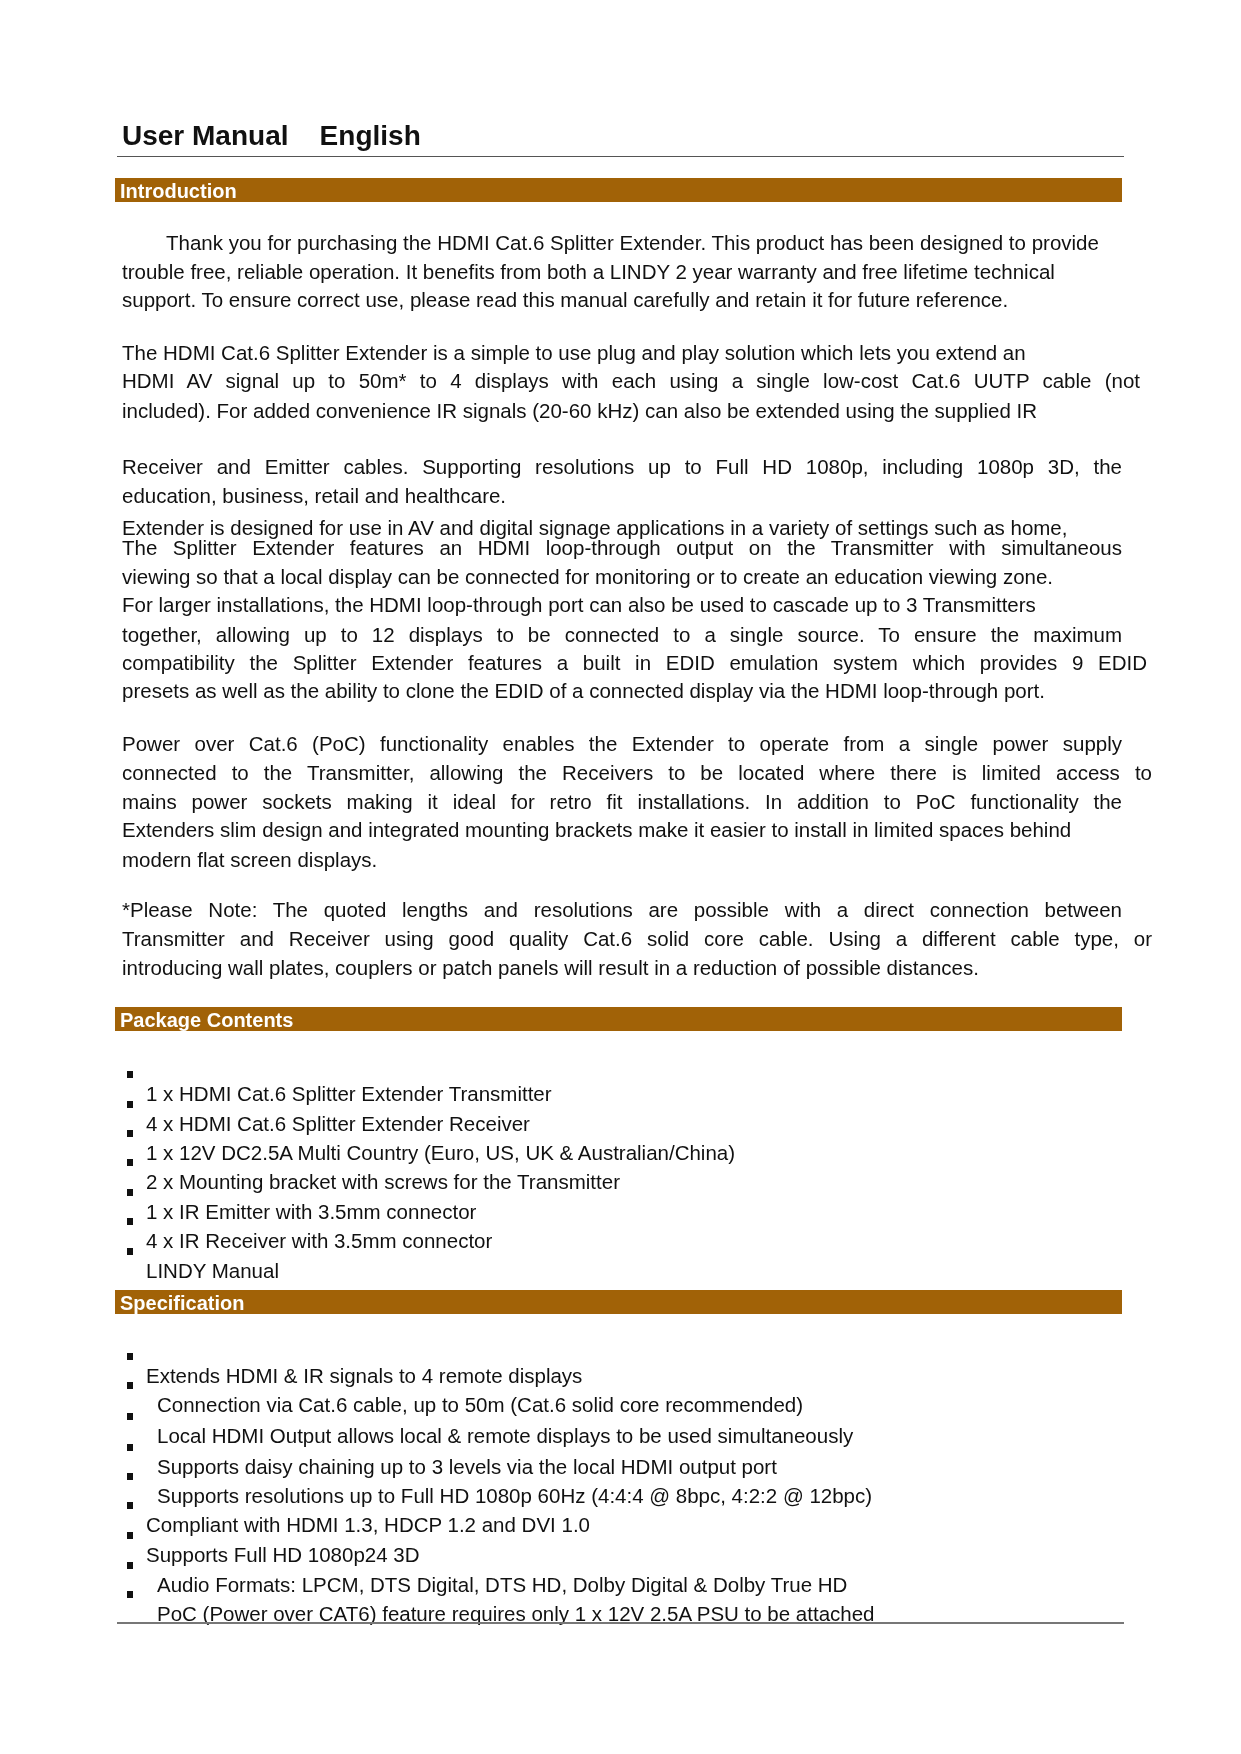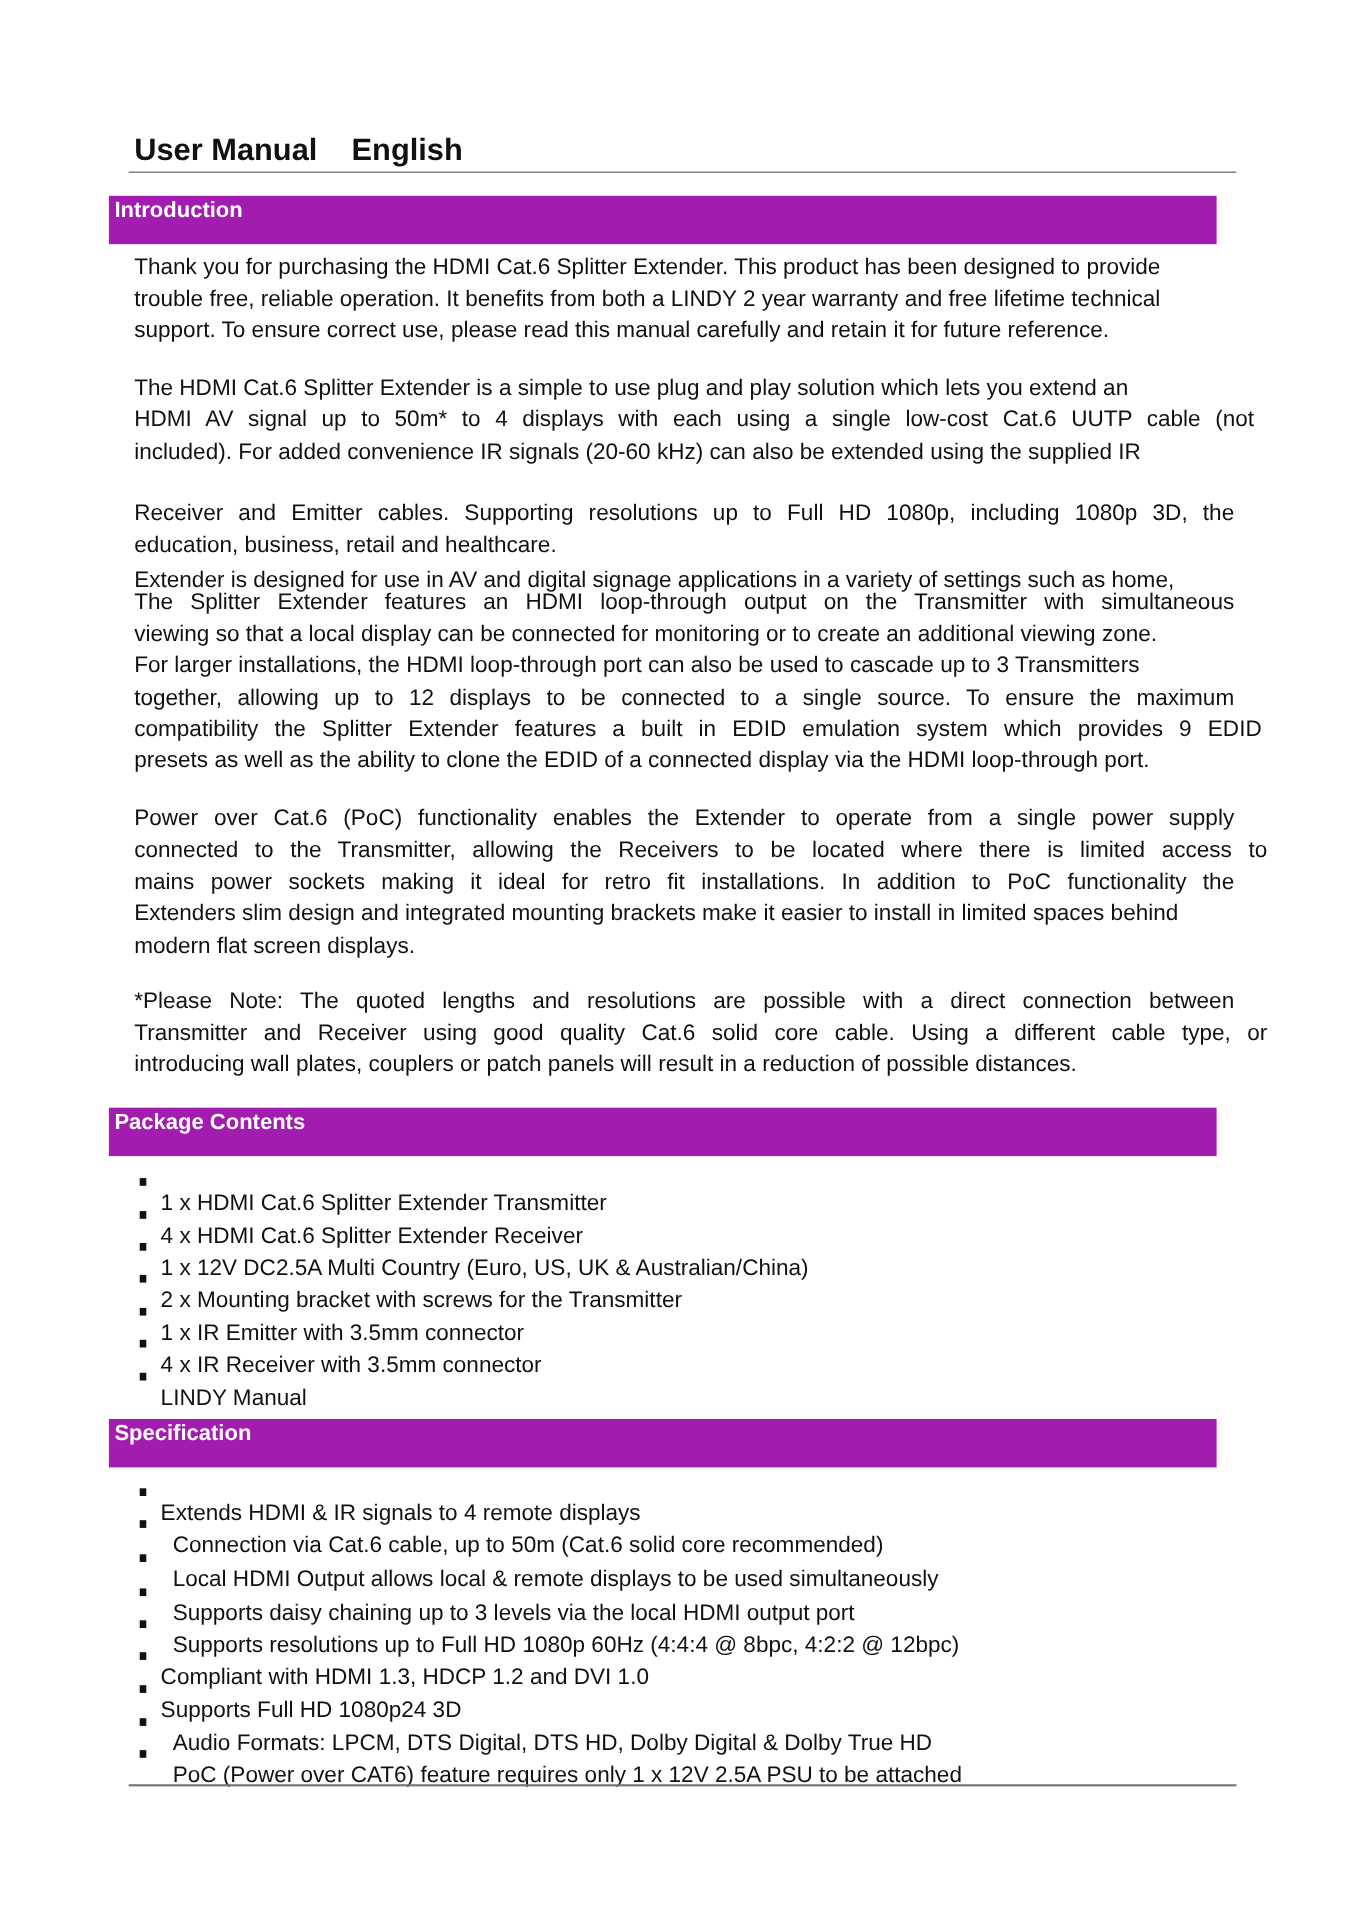--- a/index.html
+++ b/index.html
@@ -1,51 +1,51 @@
 <!DOCTYPE html>
 <html><head>
 <meta charset="utf-8">
 <style>
   html, body { margin: 0; padding: 0; background: #ffffff; }
   body { width: 1241px; height: 1754px; position: relative; overflow: hidden;
          font-family: "Liberation Sans", "DejaVu Sans", sans-serif; color: #111; }
   .title { position: absolute; left: 122px; top: 120px; font-size: 28px; font-weight: bold; letter-spacing: 0px; white-space: pre; }
   .rule { position: absolute; left: 117px; width: 1007px; height: 1px; background: #555; }
-  .bar { position: absolute; left: 99px; width: 1007px; height: 44px; background: #a21caf; }
+  .bar { position: absolute; left: 115px; width: 1007px; height: 24px; background: #a16207; }
   .bar span { position: absolute; left: 5px; top: 2px; color: #fff; font-weight: bold; font-size: 20px; }
   .line { position: absolute; left: 122px; font-size: 20.5px; line-height: 24px; white-space: nowrap; }
   .just { text-align: justify; text-align-last: justify; white-space: normal; }
   .item { position: absolute; left: 127px; font-size: 20.5px; line-height: 24px; white-space: nowrap; }
   .item .bul { position: absolute; left: 0; top: 9px; width: 6px; height: 7px; background: #111; }
   .item .txt { position: absolute; left: 19px; top: 0; white-space: nowrap; margin-top: 20px; }
   .item.ind .txt { left: 30px; }
 </style>
 </head>
 <body>
 
 <div class="title">User Manual    English</div>
 <div class="rule" style="top:156px;"></div>
 
 <div class="bar" style="top:178px;">
   <span>Introduction</span>
 </div>
 
-<div class="line" style="top:231px;">Thank you for purchasing the HDMI Cat.6 Splitter Extender. This product has been designed to provide</div>
+<div class="line" style="top:231px;margin-left:44px;">Thank you for purchasing the HDMI Cat.6 Splitter Extender. This product has been designed to provide</div>
 <div class="line" style="top:260px;">trouble free, reliable operation. It benefits from both a LINDY 2 year warranty and free lifetime technical</div>
 <div class="line" style="top:288px;">support. To ensure correct use, please read this manual carefully and retain it for future reference.</div>
 
 <div class="line" style="top:341px;">The HDMI Cat.6 Splitter Extender is a simple to use plug and play solution which lets you extend an</div>
 <div class="line just" style="top:369px;width:1018px;">HDMI AV signal up to 50m* to 4 displays with each using a single low-cost Cat.6 UUTP cable (not</div>
 <div class="line" style="top:399px;">included). For added convenience IR signals (20-60 kHz) can also be extended using the supplied IR</div>
 <div class="line just" style="top:427px;width:1000px;margin-top:28px;">Receiver and Emitter cables. Supporting resolutions up to Full HD 1080p, including 1080p 3D, the</div>
 <div class="line" style="top:472px;margin-top:44px;">Extender is designed for use in AV and digital signage applications in a variety of settings such as home,</div>
 <div class="line" style="top:484px;">education, business, retail and healthcare.</div>
 
 <div class="line just" style="top:536px;width:1000px;">The Splitter Extender features an HDMI loop-through output on the Transmitter with simultaneous</div>
-<div class="line" style="top:565px;">viewing so that a local display can be connected for monitoring or to create an additional viewing zone.</div>
+<div class="line" style="top:565px;">viewing so that a local display can be connected for monitoring or to create an education viewing zone.</div>
 <div class="line" style="top:593px;text-align:center;">For larger installations, the HDMI loop-through port can also be used to cascade up to 3 Transmitters</div>
 <div class="line just" style="top:623px;width:1000px;">together, allowing up to 12 displays to be connected to a single source. To ensure the maximum</div>
 <div class="line just" style="top:651px;width:1025px;">compatibility the Splitter Extender features a built in EDID emulation system which provides 9 EDID</div>
 <div class="line" style="top:679px;">presets as well as the ability to clone the EDID of a connected display via the HDMI loop-through port.</div>
 
 <div class="line just" style="top:732px;width:1000px;">Power over Cat.6 (PoC) functionality enables the Extender to operate from a single power supply</div>
 <div class="line just" style="top:761px;width:1030px;">connected to the Transmitter, allowing the Receivers to be located where there is limited access to</div>
 <div class="line just" style="top:790px;width:1000px;">mains power sockets making it ideal for retro fit installations. In addition to PoC functionality the</div>
 <div class="line" style="top:818px;">Extenders slim design and integrated mounting brackets make it easier to install in limited spaces behind</div>
 <div class="line" style="top:848px;">modern flat screen displays.</div>

